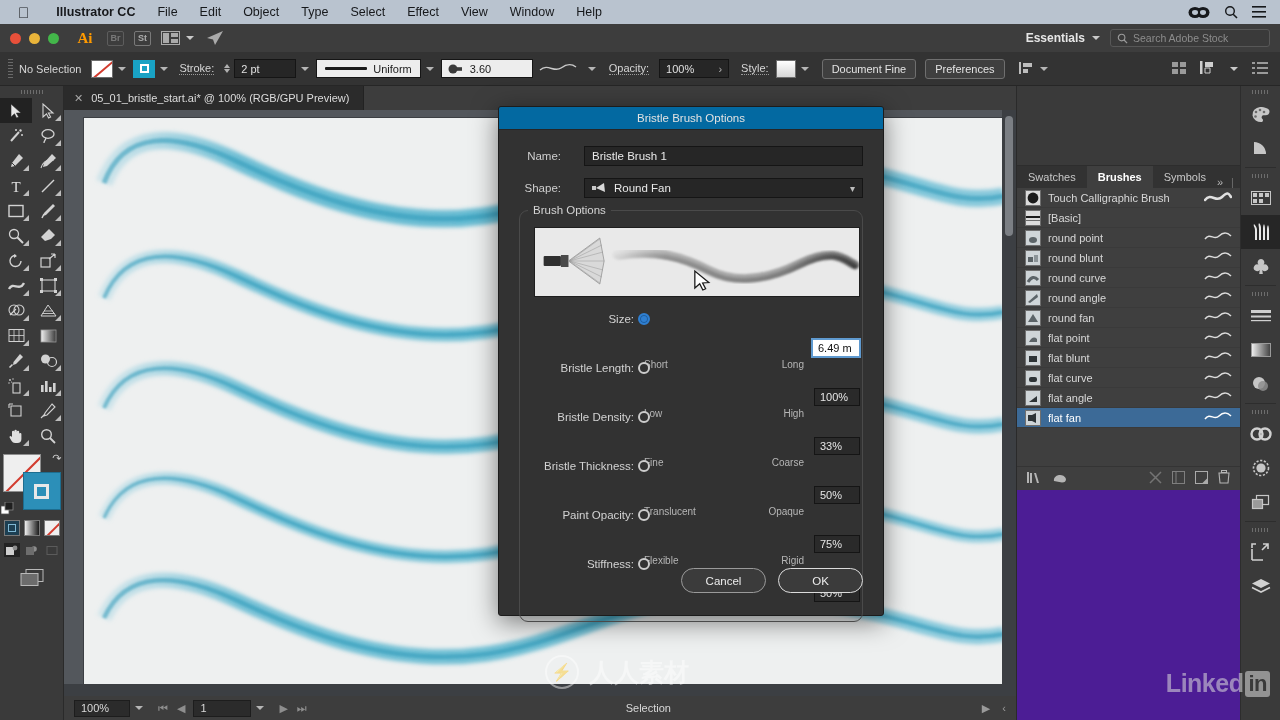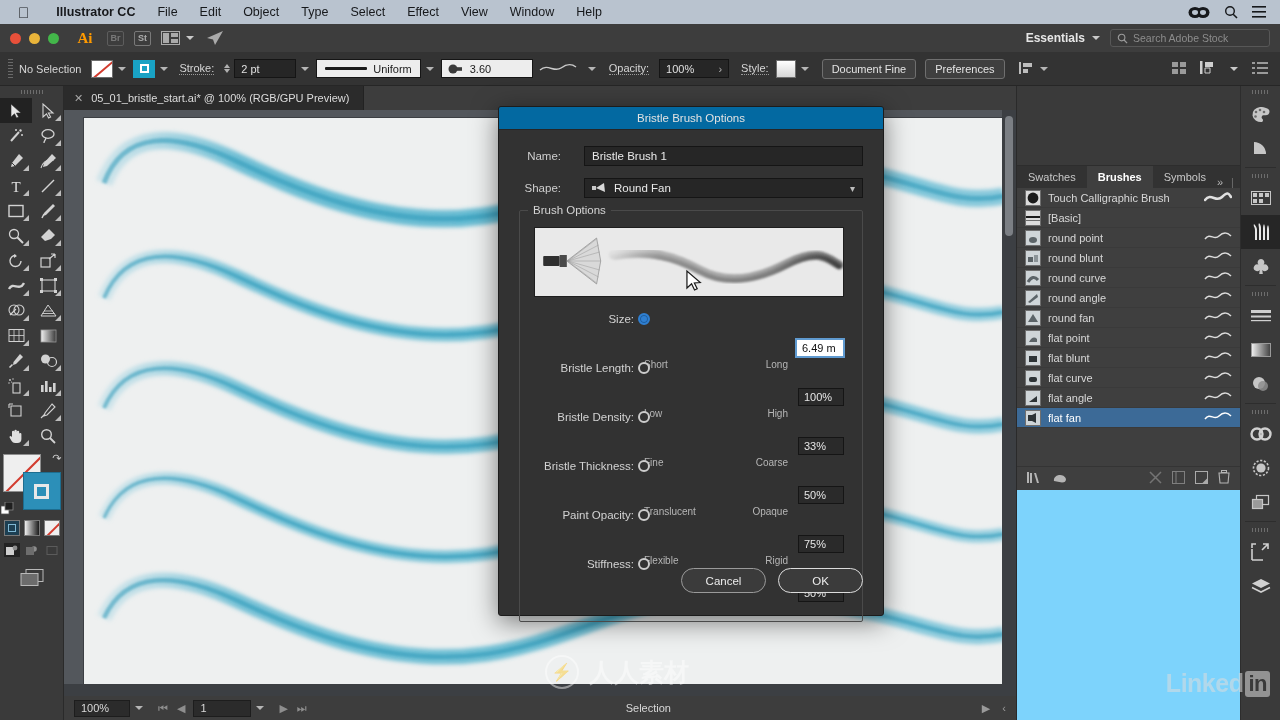--- a/index.html
+++ b/index.html
@@ -153,21 +153,21 @@
     position:absolute;left:64px;top:696px;width:952px;height:24px;background:#3d3d3d;
     display:flex;align-items:center;font-size:11px;color:#d8d8d8;
   }
   .sb-zoom{width:56px;height:17px;background:#2b2b2b;border:1px solid #1d1d1d;display:flex;align-items:center;padding-left:6px;margin-left:10px;}
   .sb-page{width:58px;height:17px;background:#2b2b2b;border:1px solid #1d1d1d;display:flex;align-items:center;padding-left:6px;}
   .sb-nav{display:flex;align-items:center;gap:9px;color:#8e8e8e;margin:0 8px;}
   .sb-status{flex:1;text-align:center;}
   .sb-right{display:flex;align-items:center;gap:12px;color:#9a9a9a;padding-right:10px;}
 
   
-  .rdock{position:absolute;left:1016px;top:86px;width:224px;height:634px;background:#7dd3fc;border-left:1px solid #2a2a2a;}
+  .rdock{position:absolute;left:1016px;top:86px;width:224px;height:634px;background:#4c1d95;border-left:1px solid #2a2a2a;}
   .rtop{height:80px;background:#3a3a3a;border-bottom:1px solid #2d2d2d;}
   .paneltabs{display:flex;align-items:flex-end;height:22px;background:#323232;}
   .ptab{height:22px;display:flex;align-items:center;padding:0 11px;font-size:11px;color:#c8c8c8;}
   .ptab.active{background:#3f3f3f;color:#fff;font-weight:bold;}
   .ptab-r{margin-left:auto;display:flex;align-items:center;gap:8px;padding-right:8px;color:#b6b6b6;font-size:11px;}
   .brushlist{background:#3f3f3f;height:278px;overflow:hidden;}
   .brow{height:20px;display:flex;align-items:center;gap:7px;padding:0 8px;font-size:11px;color:#d8d8d8;border-bottom:1px solid #3a3a3a;justify-content:space-between;}
   .brow.sel{background:#3c6a97;color:#fff;}
   .bthumb{width:16px;height:16px;background:#d8d8d8;border:1px solid #6f6f6f;flex:0 0 auto;position:relative;overflow:hidden;}
   .bname{flex:1;white-space:nowrap;overflow:hidden;}
@@ -190,21 +190,21 @@
   .dlgtitle{height:23px;background:#0369a1;display:flex;align-items:center;justify-content:center;
      font-size:11.5px;color:#e2e2e2;border-bottom:1px solid #262626;border-radius:2px 2px 0 0;}
   .dlgbody{padding:16px 20px 0 20px;}
   .frow{display:flex;align-items:center;margin-bottom:12px;gap:14px;}
   .flabel{font-size:11.5px;color:#cfcfcf;width:42px;text-align:right;margin-right:9px;}
   .finput{flex:1;height:20px;background:#262626;border:1px solid #151515;display:flex;align-items:center;
      padding:0 7px;font-size:11.5px;color:#e8e8e8;}
   .fselect{flex:1;height:20px;background:#262626;border:1px solid #151515;display:flex;align-items:center;
      padding:0 7px;font-size:11.5px;color:#e8e8e8;gap:7px;}
   .fselect .cv{margin-left:auto;color:#bdbdbd;font-size:10px;}
-  .fieldset{border:1px solid #4a4a4a;border-radius:2px;margin-top:4px;padding:16px 18px 16px 14px;position:relative;}
+  .fieldset{border:1px solid #4a4a4a;border-radius:9px;margin-top:4px;padding:16px 2px 16px 14px;position:relative;}
   .fslegend{position:absolute;top:-7px;left:8px;background:#323232;padding:0 5px;font-size:11.5px;color:#d4d4d4;}
   .preview{height:70px;background:#e9e9e9;border:1px solid #1e1e1e;position:relative;overflow:hidden;margin-bottom:14px;}
   .slrow{display:flex;align-items:flex-start;margin-bottom:3px;}
   .sllab{width:100px;text-align:right;font-size:11.5px;color:#d2d2d2;padding-top:2px;flex:0 0 auto;}
   .slmid{flex:1;margin:0 10px;position:relative;}
   .track{height:16px;position:relative;}
   .track::before{content:"";position:absolute;left:0;right:0;top:7px;height:2px;
      background:linear-gradient(to bottom,#5c5c5c,#6c6c6c);border-radius:1px;}
   .knob{position:absolute;top:2px;width:12px;height:12px;border-radius:50%;
      border:2px solid #cccccc;background:#323232;transform:translateX(-50%);}

